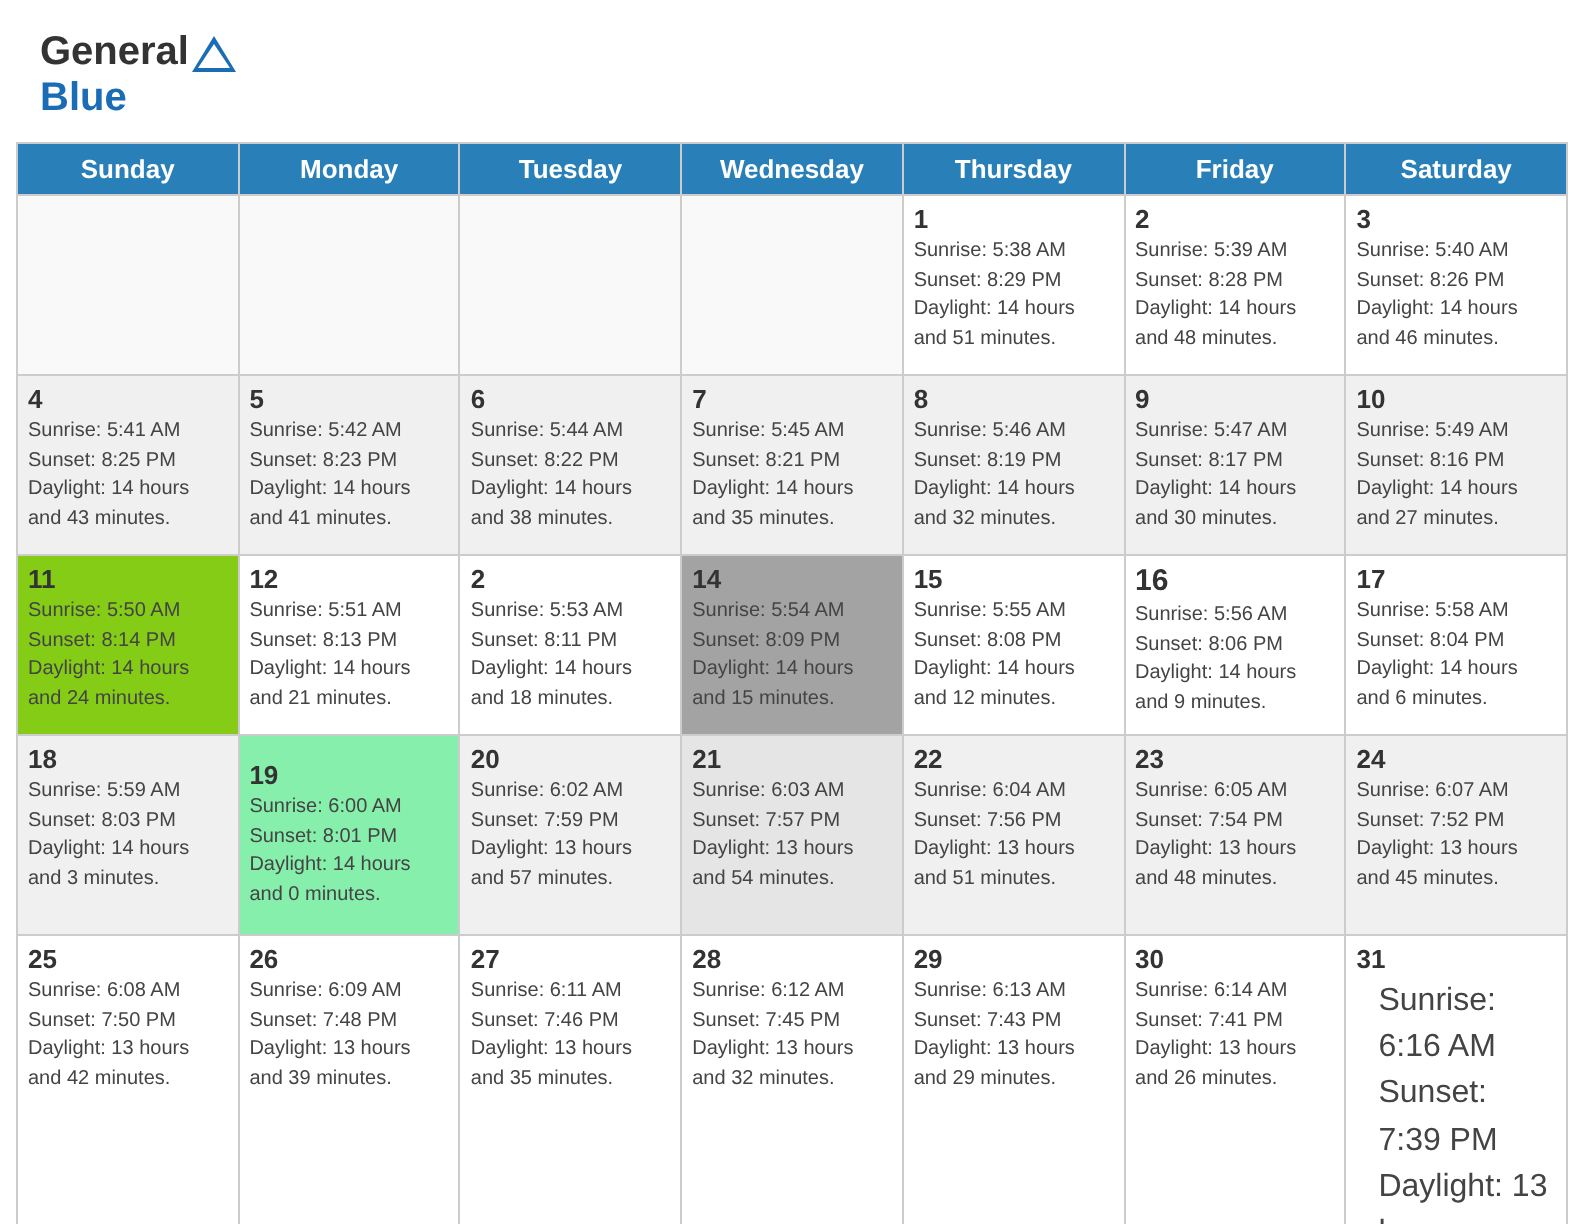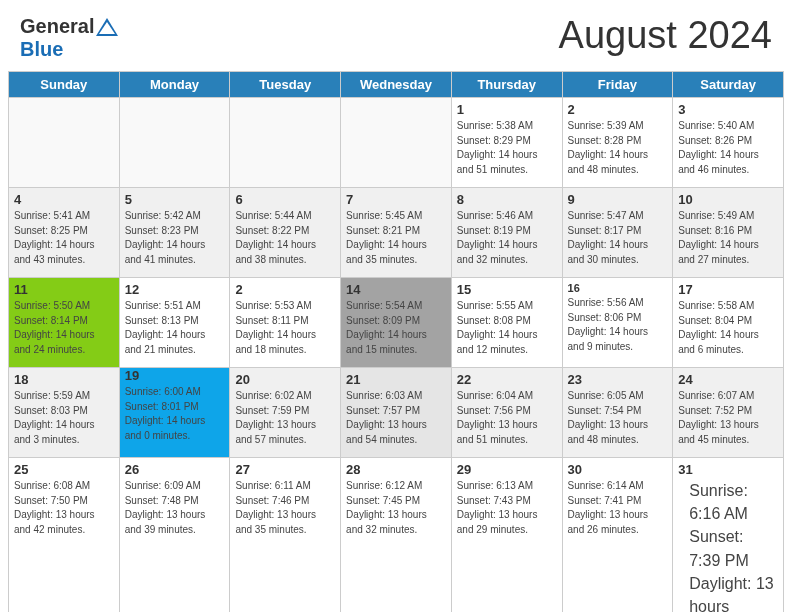--- a/index.html
+++ b/index.html
@@ -30,21 +30,20 @@
       <svg class="logo-icon" viewBox="0 0 22 22" xmlns="http://www.w3.org/2000/svg">
         <polygon points="11,2 22,20 0,20" fill="#1a6db5"></polygon>
         <polygon points="11,6 19,18 3,18" fill="#fff"></polygon>
       </svg>
     </div>
     <div style="display:flex;align-items:center;">
       <span style="font-size:20px;font-weight:bold;color:#1a6db5;margin-left:0px;">Blue</span>
     </div>
   </div>
   <div class="title-block">
-    <div style="font-size:38px;font-weight:300;color:#333;line-height:1.1;">August 2024</div>
   </div>
 </div>
 
 <div class="wrapper">
   <table id="calendar-table">
     <thead>
       <tr id="day-header-row">
           <th class="day-header" style="background: rgb(41, 128, 185); color: white; text-align: center; padding: 5px 2px; font-size: 13px; font-weight: bold; border: 1px solid rgb(204, 204, 204);">Sunday</th>
           <th class="day-header" style="background: rgb(41, 128, 185); color: white; text-align: center; padding: 5px 2px; font-size: 13px; font-weight: bold; border: 1px solid rgb(204, 204, 204);">Monday</th>
           <th class="day-header" style="background: rgb(41, 128, 185); color: white; text-align: center; padding: 5px 2px; font-size: 13px; font-weight: bold; border: 1px solid rgb(204, 204, 204);">Tuesday</th>
@@ -118,34 +117,34 @@
           </td>
           <td style="vertical-align: top; padding: 4px 5px; font-size: 10px; color: rgb(51, 51, 51); border: 1px solid rgb(204, 204, 204); width: 14.2857%; height: 90px; background: #a3a3a3;">
             <div style="font-size: 13px; font-weight: bold; color: rgb(51, 51, 51); margin-bottom: 2px;">14</div>
             <div style="font-size: 10px; color: rgb(68, 68, 68); line-height: 1.45;">Sunrise: 5:54 AM<br>Sunset: 8:09 PM<br>Daylight: 14 hours<br>and 15 minutes.</div>
           </td>
           <td style="vertical-align: top; padding: 4px 5px; font-size: 10px; color: rgb(51, 51, 51); border: 1px solid rgb(204, 204, 204); width: 14.2857%; height: 90px; background: rgb(255, 255, 255);">
             <div style="font-size: 13px; font-weight: bold; color: rgb(51, 51, 51); margin-bottom: 2px;">15</div>
             <div style="font-size: 10px; color: rgb(68, 68, 68); line-height: 1.45;">Sunrise: 5:55 AM<br>Sunset: 8:08 PM<br>Daylight: 14 hours<br>and 12 minutes.</div>
           </td>
           <td style="vertical-align: top; padding: 4px 5px; font-size: 10px; color: rgb(51, 51, 51); border: 1px solid rgb(204, 204, 204); width: 14.2857%; height: 90px; background: rgb(255, 255, 255);">
-            <div style="font-size: 11px; font-weight: bold; color: rgb(51, 51, 51); margin-bottom: 2px;">16</div>
+            <div style="font-size: 15px; font-weight: bold; color: rgb(51, 51, 51); margin-bottom: 2px;">16</div>
             <div style="font-size: 10px; color: rgb(68, 68, 68); line-height: 1.45;">Sunrise: 5:56 AM<br>Sunset: 8:06 PM<br>Daylight: 14 hours<br>and 9 minutes.</div>
           </td>
           <td style="vertical-align: top; padding: 4px 5px; font-size: 10px; color: rgb(51, 51, 51); border: 1px solid rgb(204, 204, 204); width: 14.2857%; height: 90px; background: rgb(255, 255, 255);">
             <div style="font-size: 13px; font-weight: bold; color: rgb(51, 51, 51); margin-bottom: 2px;">17</div>
             <div style="font-size: 10px; color: rgb(68, 68, 68); line-height: 1.45;">Sunrise: 5:58 AM<br>Sunset: 8:04 PM<br>Daylight: 14 hours<br>and 6 minutes.</div>
           </td>
         </tr>
         <tr>
           <td style="vertical-align: top; padding: 4px 5px; font-size: 10px; color: rgb(51, 51, 51); border: 1px solid rgb(204, 204, 204); width: 14.2857%; height: 90px; background: rgb(240, 240, 240);">
             <div style="font-size: 13px; font-weight: bold; color: rgb(51, 51, 51); margin-bottom: 2px;">18</div>
             <div style="font-size: 10px; color: rgb(68, 68, 68); line-height: 1.45;">Sunrise: 5:59 AM<br>Sunset: 8:03 PM<br>Daylight: 14 hours<br>and 3 minutes.</div>
           </td>
-          <td style="vertical-align: top; padding: 0 5px; font-size: 10px; color: rgb(51, 51, 51); border: 1px solid rgb(204, 204, 204); width: 14.2857%; height: 90px; background: #0ea5e9;">
+          <td style="vertical-align: top; padding: 12px 5px; font-size: 10px; color: rgb(51, 51, 51); border: 1px solid rgb(204, 204, 204); width: 14.2857%; height: 90px; background: #86efac;">
             <div style="font-size: 13px; font-weight: bold; color: rgb(51, 51, 51); margin-bottom: 2px;">19</div>
             <div style="font-size: 10px; color: rgb(68, 68, 68); line-height: 1.45;">Sunrise: 6:00 AM<br>Sunset: 8:01 PM<br>Daylight: 14 hours<br>and 0 minutes.</div>
           </td>
           <td style="vertical-align: top; padding: 4px 5px; font-size: 10px; color: rgb(51, 51, 51); border: 1px solid rgb(204, 204, 204); width: 14.2857%; height: 90px; background: rgb(240, 240, 240);">
             <div style="font-size: 13px; font-weight: bold; color: rgb(51, 51, 51); margin-bottom: 2px;">20</div>
             <div style="font-size: 10px; color: rgb(68, 68, 68); line-height: 1.45;">Sunrise: 6:02 AM<br>Sunset: 7:59 PM<br>Daylight: 13 hours<br>and 57 minutes.</div>
           </td>
           <td style="vertical-align: top; padding: 4px 5px; font-size: 10px; color: rgb(51, 51, 51); border: 1px solid rgb(204, 204, 204); width: 14.2857%; height: 90px; background: #e5e5e5;">
             <div style="font-size: 13px; font-weight: bold; color: rgb(51, 51, 51); margin-bottom: 2px;">21</div>
             <div style="font-size: 10px; color: rgb(68, 68, 68); line-height: 1.45;">Sunrise: 6:03 AM<br>Sunset: 7:57 PM<br>Daylight: 13 hours<br>and 54 minutes.</div>

